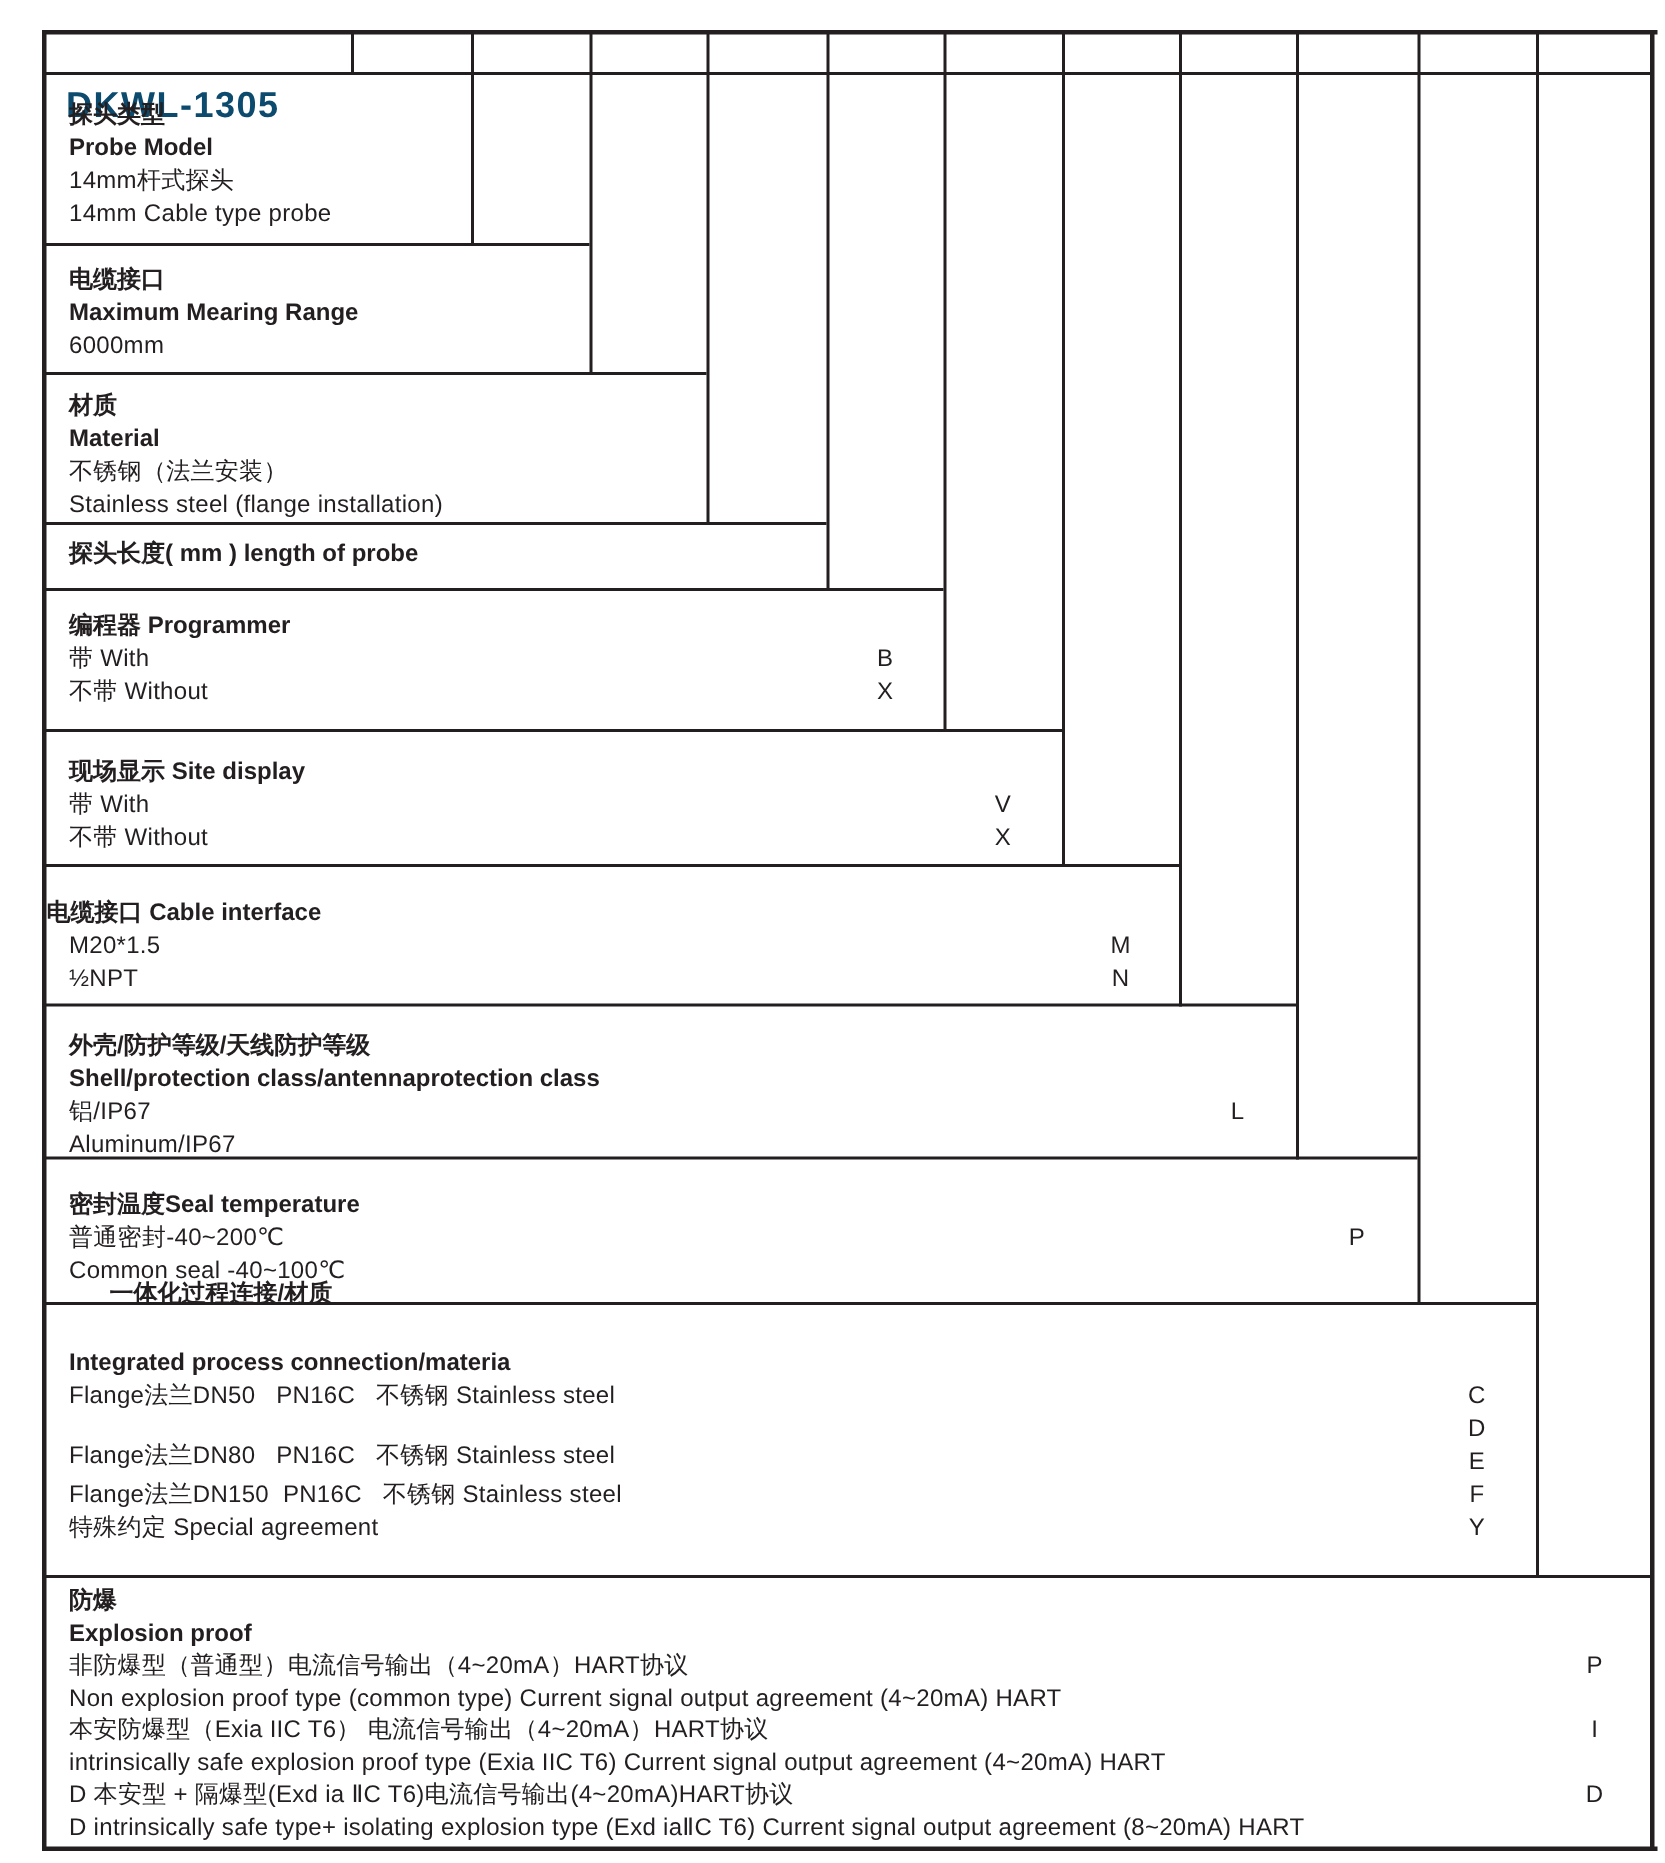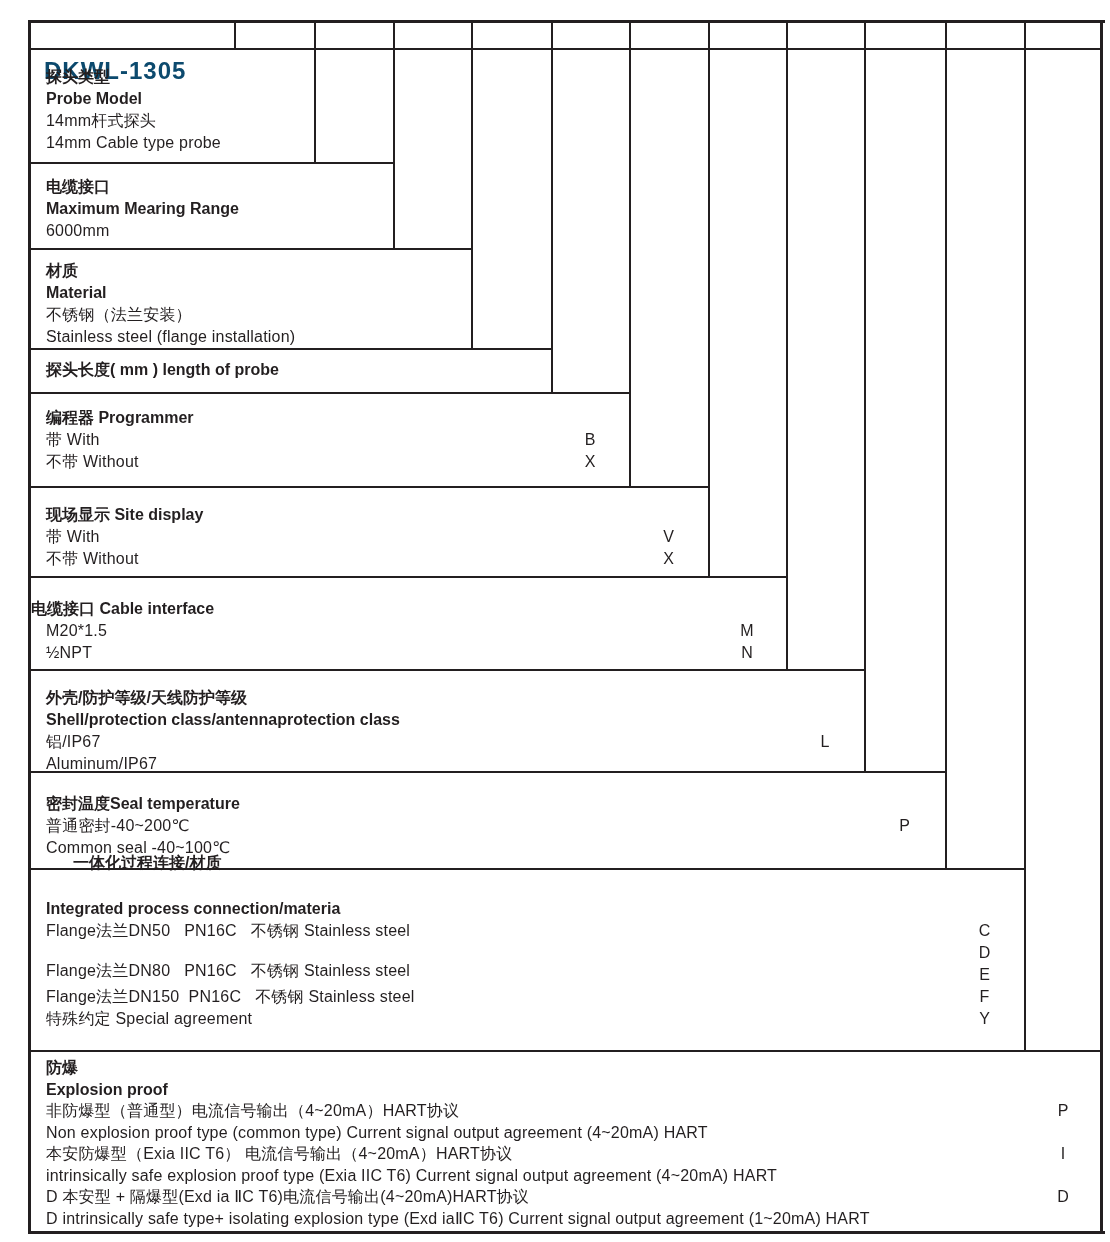--- a/index.html
+++ b/index.html
@@ -97,15 +97,15 @@
       <div class="txt bold" style="left: 46px; top: 1057px;">防爆</div>
       <div class="txt bold" style="left: 46px; top: 1078.5px;">Explosion proof</div>
       <div class="txt" style="left: 46px; top: 1100px;">非防爆型（普通型）电流信号输出（4~20mA）HART协议</div>
       <div class="code" style="left: 1038px; top: 1100px;">P</div>
       <div class="txt" style="left: 46px; top: 1121.5px;">Non explosion proof type (common type) Current signal output agreement (4~20mA) HART</div>
       <div class="txt" style="left: 46px; top: 1143px;">本安防爆型（Exia IIC T6） 电流信号输出（4~20mA）HART协议</div>
       <div class="code" style="left: 1038px; top: 1143px;">I</div>
       <div class="txt" style="left: 46px; top: 1164.5px;">intrinsically safe explosion proof type (Exia IIC T6) Current signal output agreement (4~20mA) HART</div>
       <div class="txt" style="left: 46px; top: 1186px; text-align: center;">D 本安型 + 隔爆型(Exd ia ⅡC T6)电流信号输出(4~20mA)HART协议</div>
       <div class="code" style="left: 1038px; top: 1186px;">D</div>
-      <div class="txt" style="left: 46px; top: 1207.5px;">D intrinsically safe type+ isolating explosion type (Exd iaⅡC T6) Current signal output agreement (1~20mA) HART</div>
+      <div class="txt" style="left: 46px; top: 1207.5px;">D intrinsically safe type+ isolating explosion type (Exd iaⅡC T6) Current signal output agreement (8~20mA) HART</div>
     </div>
 </div>
 
 </body></html>

